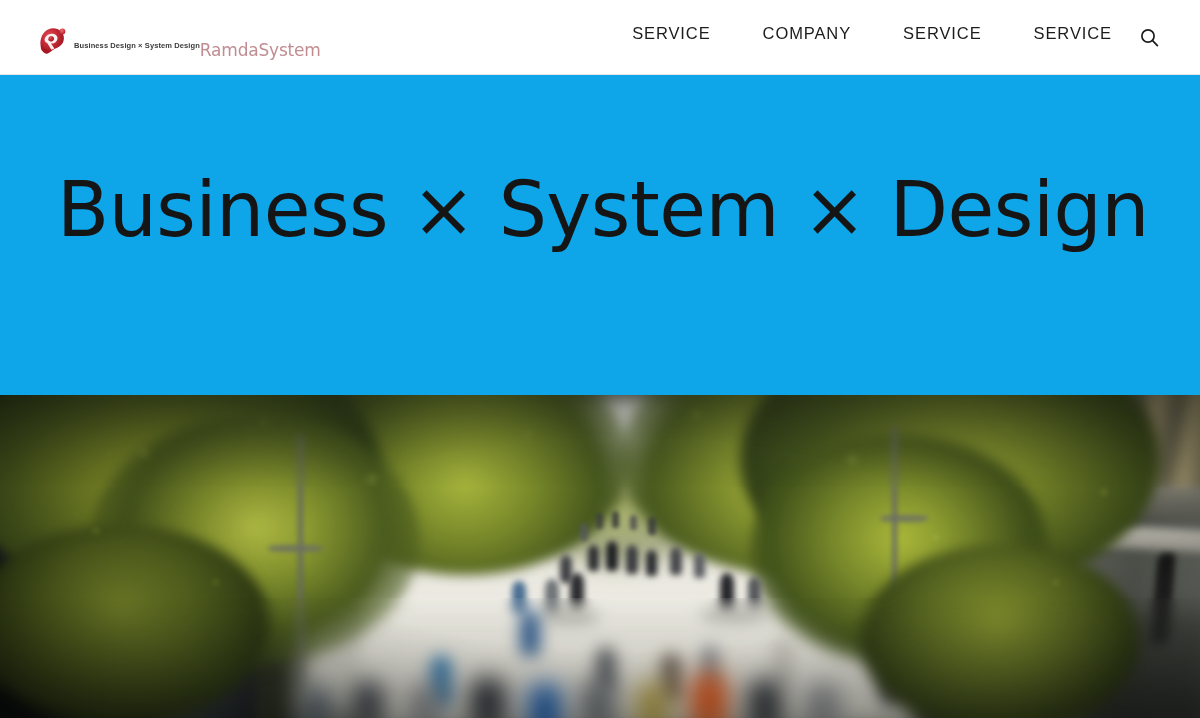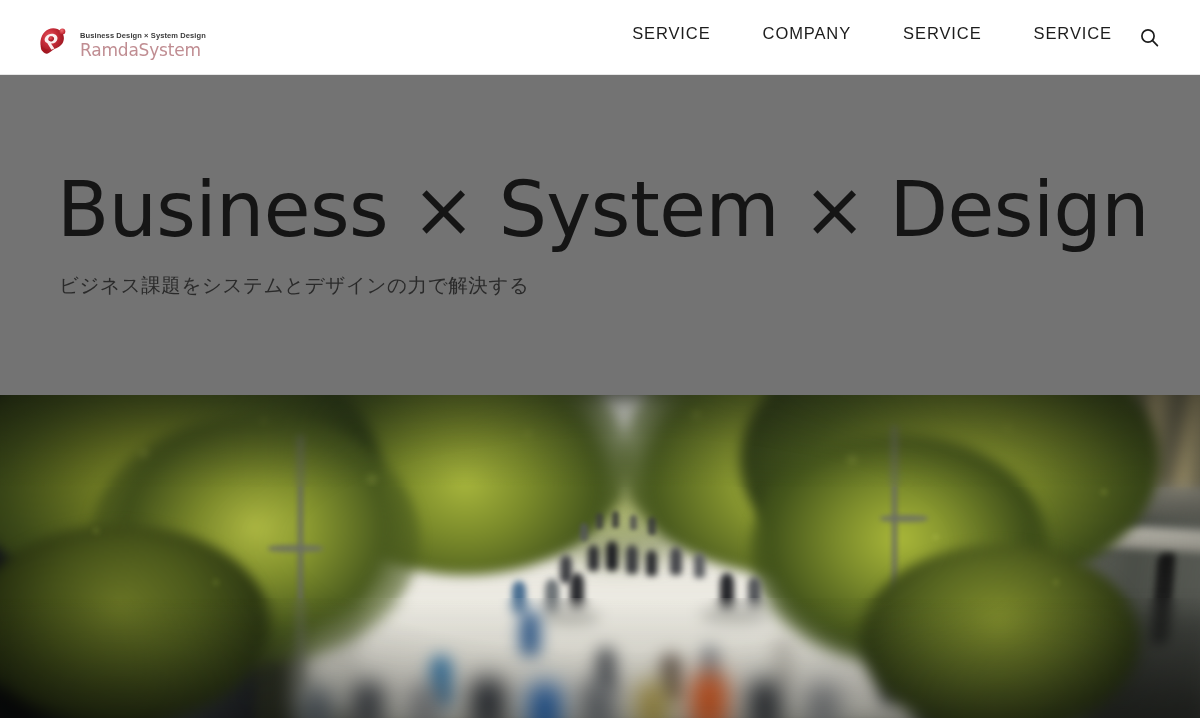--- a/index.html
+++ b/index.html
@@ -45,23 +45,22 @@
   .brand-mark {
     width: 34px;
     height: 34px;
     position: relative;
     flex: 0 0 34px;
     margin-bottom: 1px;
   }
 
   .brand-text-wrap {
     display: flex;
-    flex-direction: column;
     justify-content: flex-end;
-    margin-left: 10px;
+    margin-left: 4px;
     padding-bottom: 1px;
   }
 
   .brand-tagline {
     font-size: 7.5px;
     letter-spacing: 0.1px;
     color: #3a3a3a;
     font-weight: 700;
     line-height: 1;
     margin-bottom: 2px;
@@ -119,21 +118,21 @@
 
   .search-button svg { display: block; }
 
   
   .hero-text {
     position: absolute;
     left: 0;
     top: 75px;
     width: 1200px;
     height: 320px;
-    background: #737373;
+    background: #0ea5e9;
   }
 
   .hero-title {
     position: absolute;
     left: 57px;
     top: 96px;
     font-size: 76px;
     line-height: 1.02;
     font-weight: 400;
     letter-spacing: -0.5px;
@@ -457,21 +456,20 @@
         <svg width="19" height="19" viewBox="0 0 19 19" aria-hidden="true">
           <circle cx="8" cy="8" r="6.1" fill="none" stroke="#1c1c1c" stroke-width="1.7"></circle>
           <line x1="12.6" y1="12.6" x2="17.4" y2="17.6" stroke="#1c1c1c" stroke-width="1.7" stroke-linecap="round"></line>
         </svg>
       </span>
     </button>
   </header>
 
   <section class="hero-text">
     <h1 class="hero-title">Business × System × Design</h1>
-    <p class="hero-subtitle">ビジネス課題をシステムとデザインの力で解決する</p>
   </section>
 
   <section class="hero-image" aria-label="街路樹の並ぶ歩行者天国を行き交う人々（ティルトシフト写真）">
     <div class="scene">
 
       <div class="layer sky-gap"></div>
       <div class="layer walkway"></div>
       <div class="layer walkway2"></div>
 
       <div class="layer bldg-left"></div>

